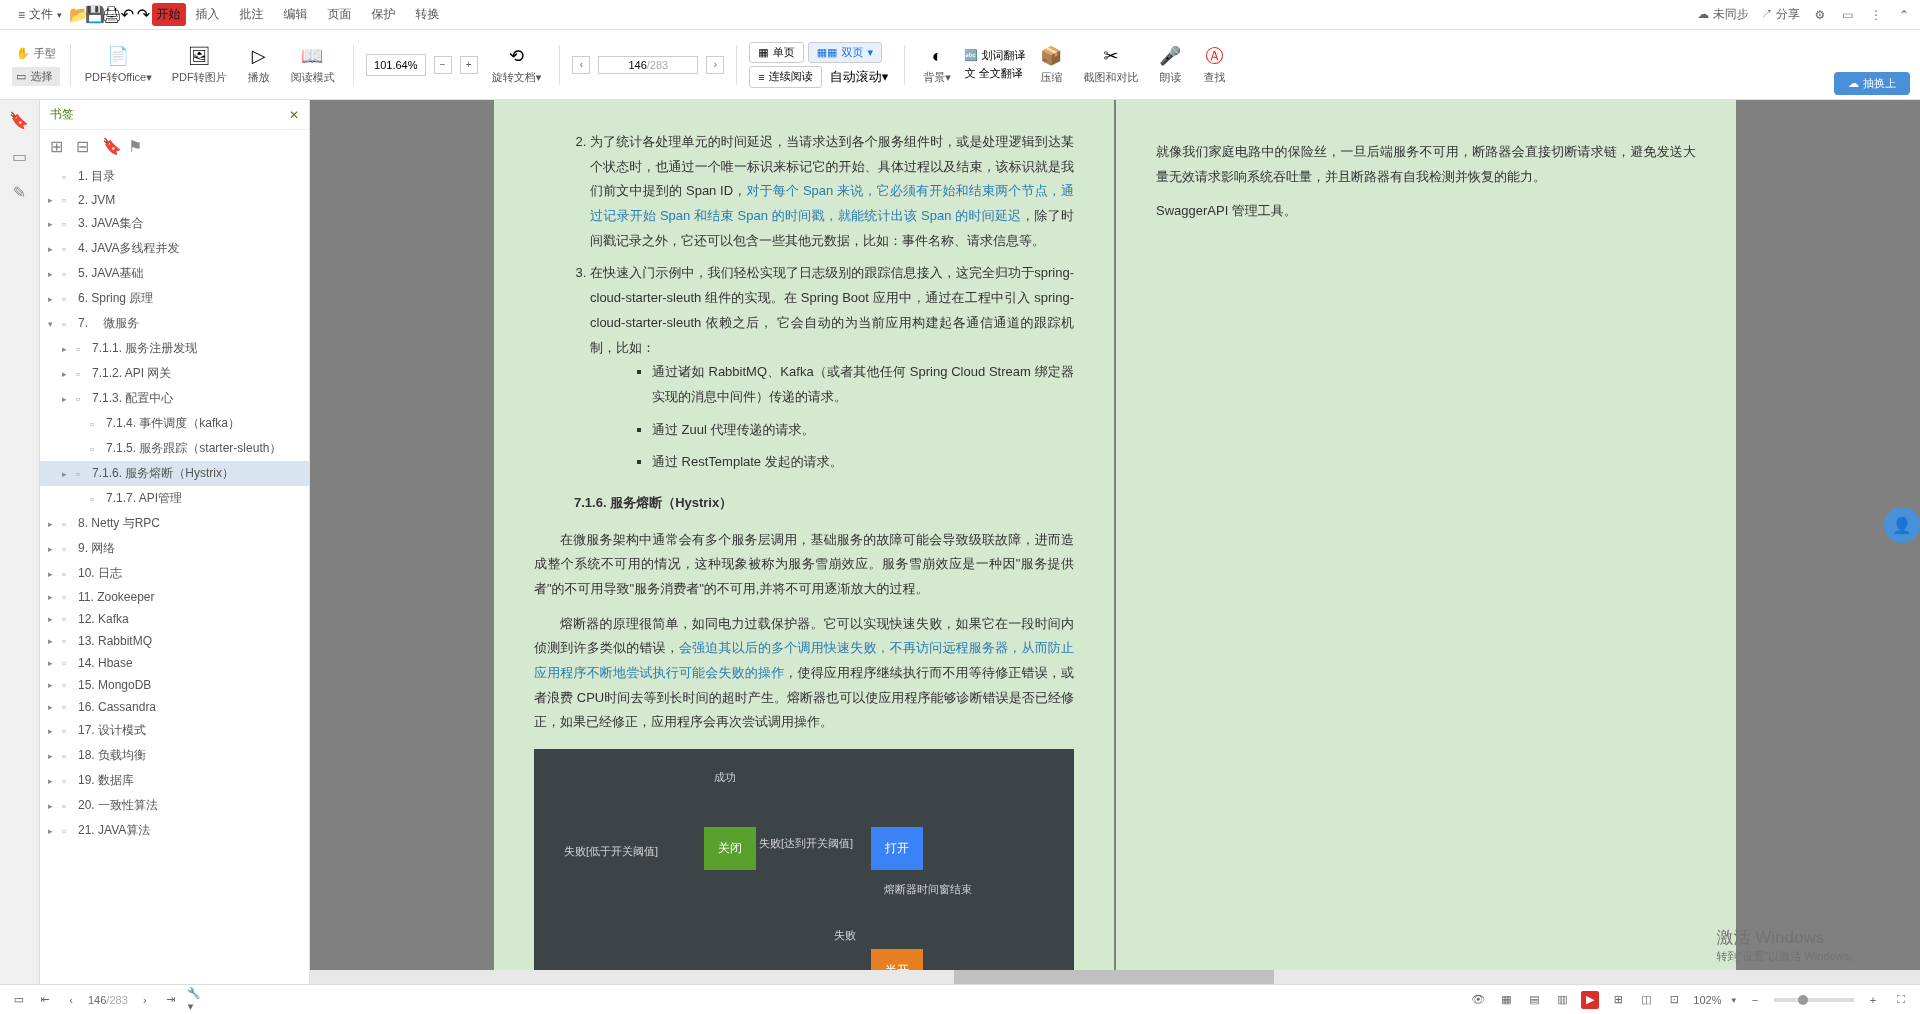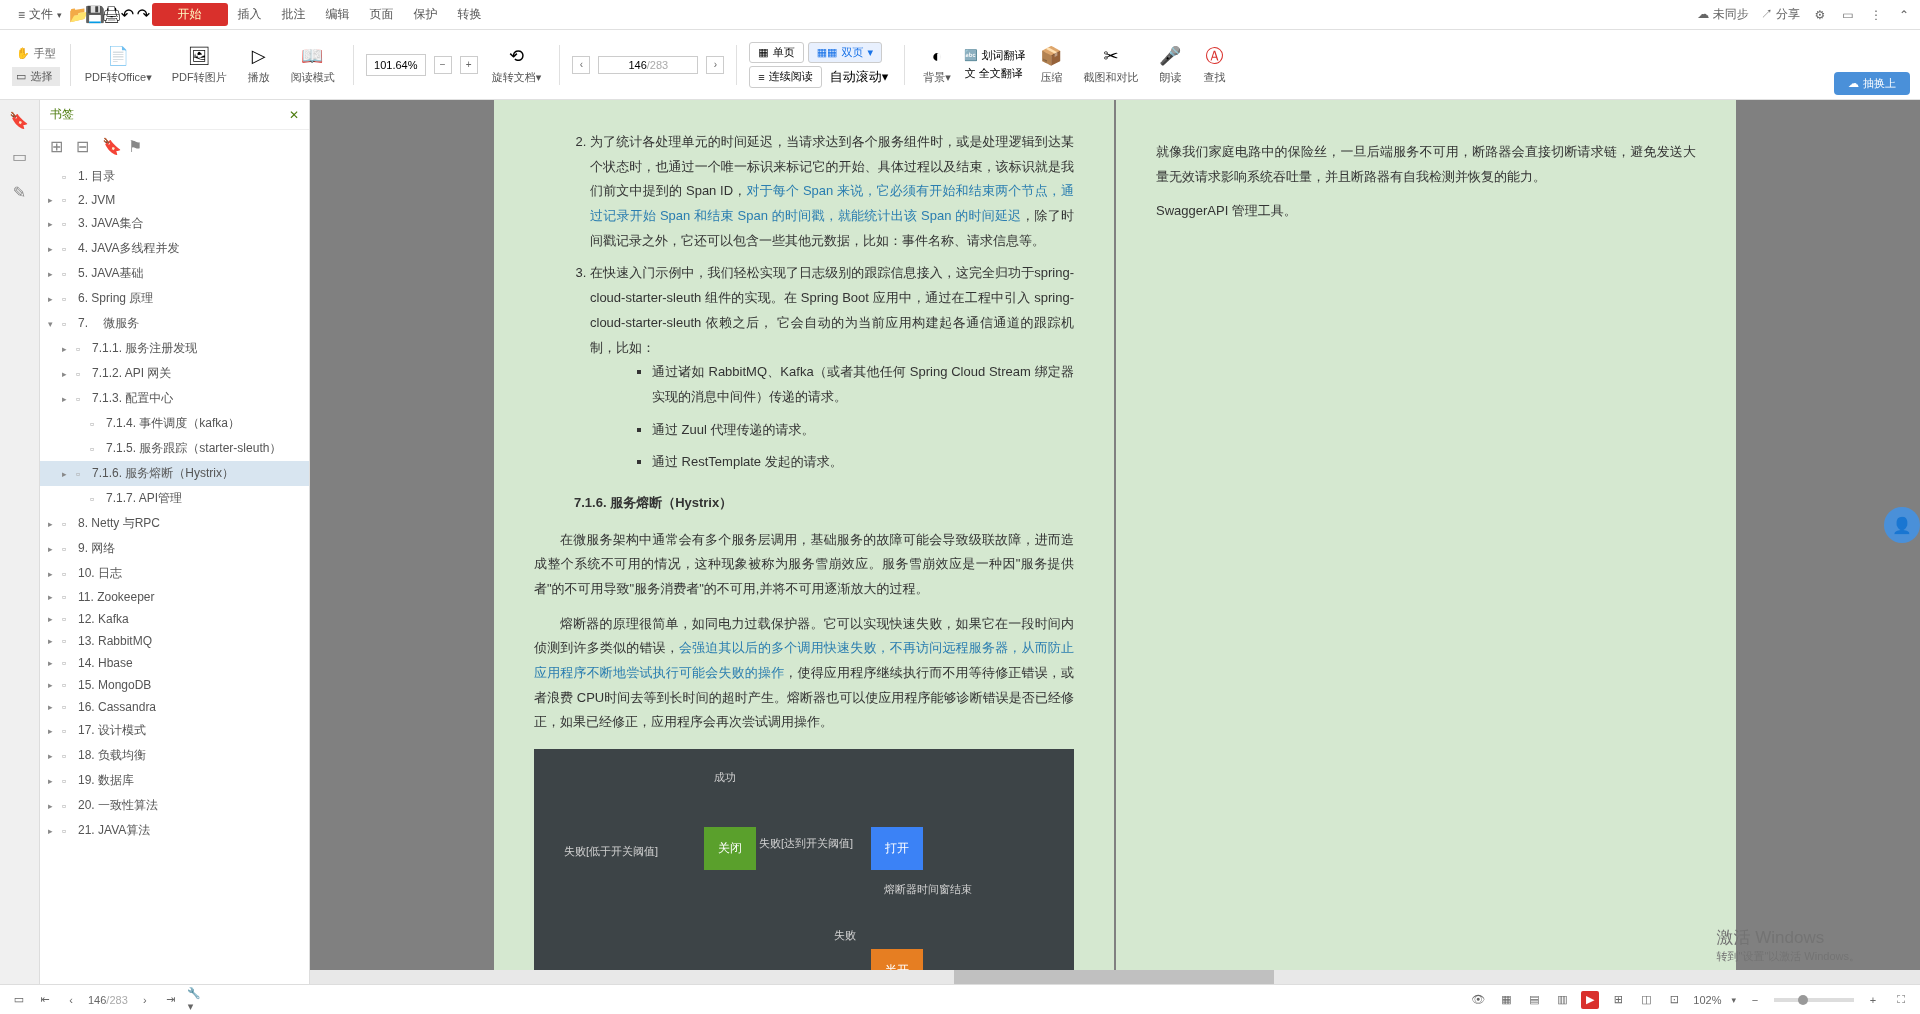--- a/index.html
+++ b/index.html
@@ -1,19 +1,19 @@
 <!DOCTYPE html>
 <html><head>
 <meta charset="utf-8">
 <style>
 *{margin:0;padding:0;box-sizing:border-box;font-family:"Microsoft YaHei",Arial,sans-serif;}
 body{background:#f5f5f5;overflow:hidden;width:1920px;height:1014px;position:relative;}
 .title-bar{height:30px;background:#fff;display:flex;align-items:center;padding:0 8px;border-bottom:1px solid #e0e0e0;}
 .title-bar .menu-item{padding:0 10px;font-size:12px;color:#555;cursor:pointer;}
-.title-bar .menu-item.active{background:#d9302c;color:#fef9c3;border-radius:3px;padding:3px 26px;}
+.title-bar .menu-item.active{background:#d9302c;color:#0f172a;border-radius:3px;padding:3px 5px;}
 .title-bar .file-btn{display:flex;align-items:center;gap:4px;}
 .title-bar .right-area{margin-left:auto;display:flex;align-items:center;gap:12px;font-size:12px;color:#666;}
 .title-bar .icon-btn{width:16px;height:16px;display:inline-flex;align-items:center;justify-content:center;}
 .toolbar{height:70px;background:#fff;display:flex;align-items:center;padding:0 12px;border-bottom:1px solid #e0e0e0;gap:8px;}
 .tool-group{display:flex;flex-direction:column;align-items:center;gap:2px;padding:0 6px;}
 .tool-group .tool-icon{width:24px;height:24px;display:flex;align-items:center;justify-content:center;font-size:18px;}
 .tool-group .tool-label{font-size:11px;color:#555;}
 .left-small-group{display:flex;flex-direction:column;gap:4px;padding-right:10px;border-right:1px solid #e0e0e0;}
 .left-small-group .small-btn{display:flex;align-items:center;gap:4px;font-size:11px;color:#555;padding:2px 4px;}
 .zoom-input{width:60px;height:22px;border:1px solid #ccc;font-size:11px;text-align:center;}

